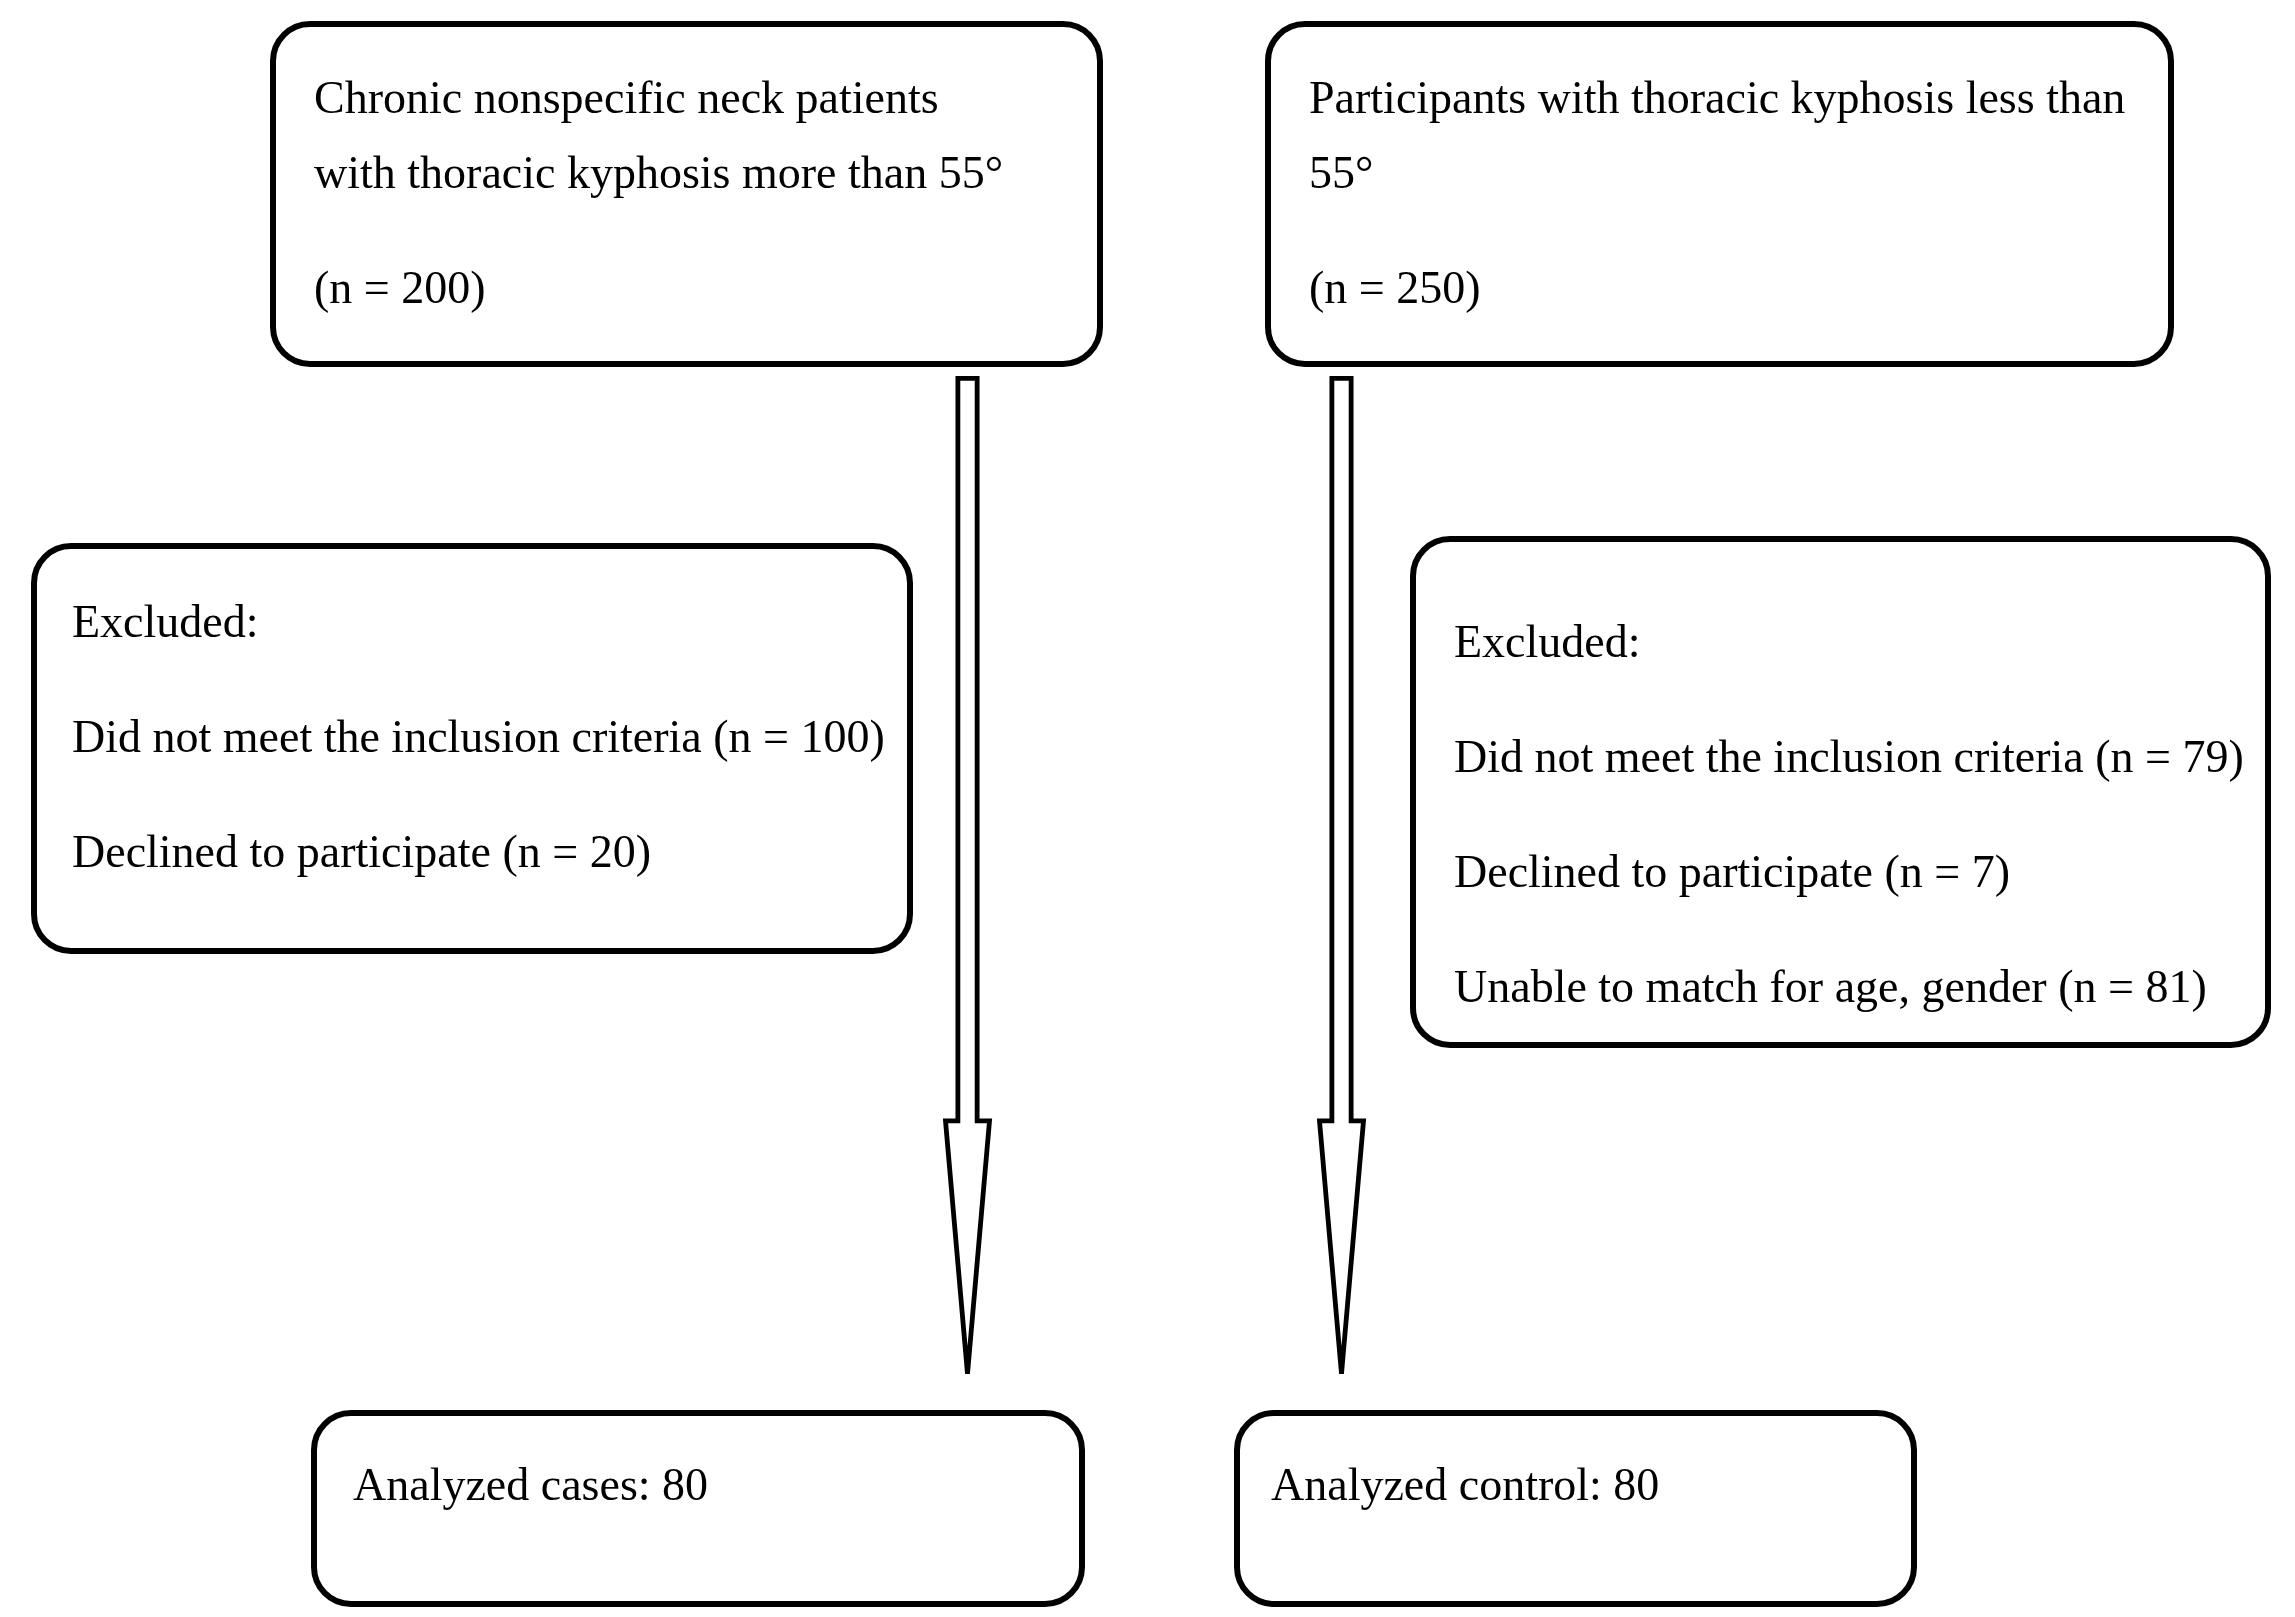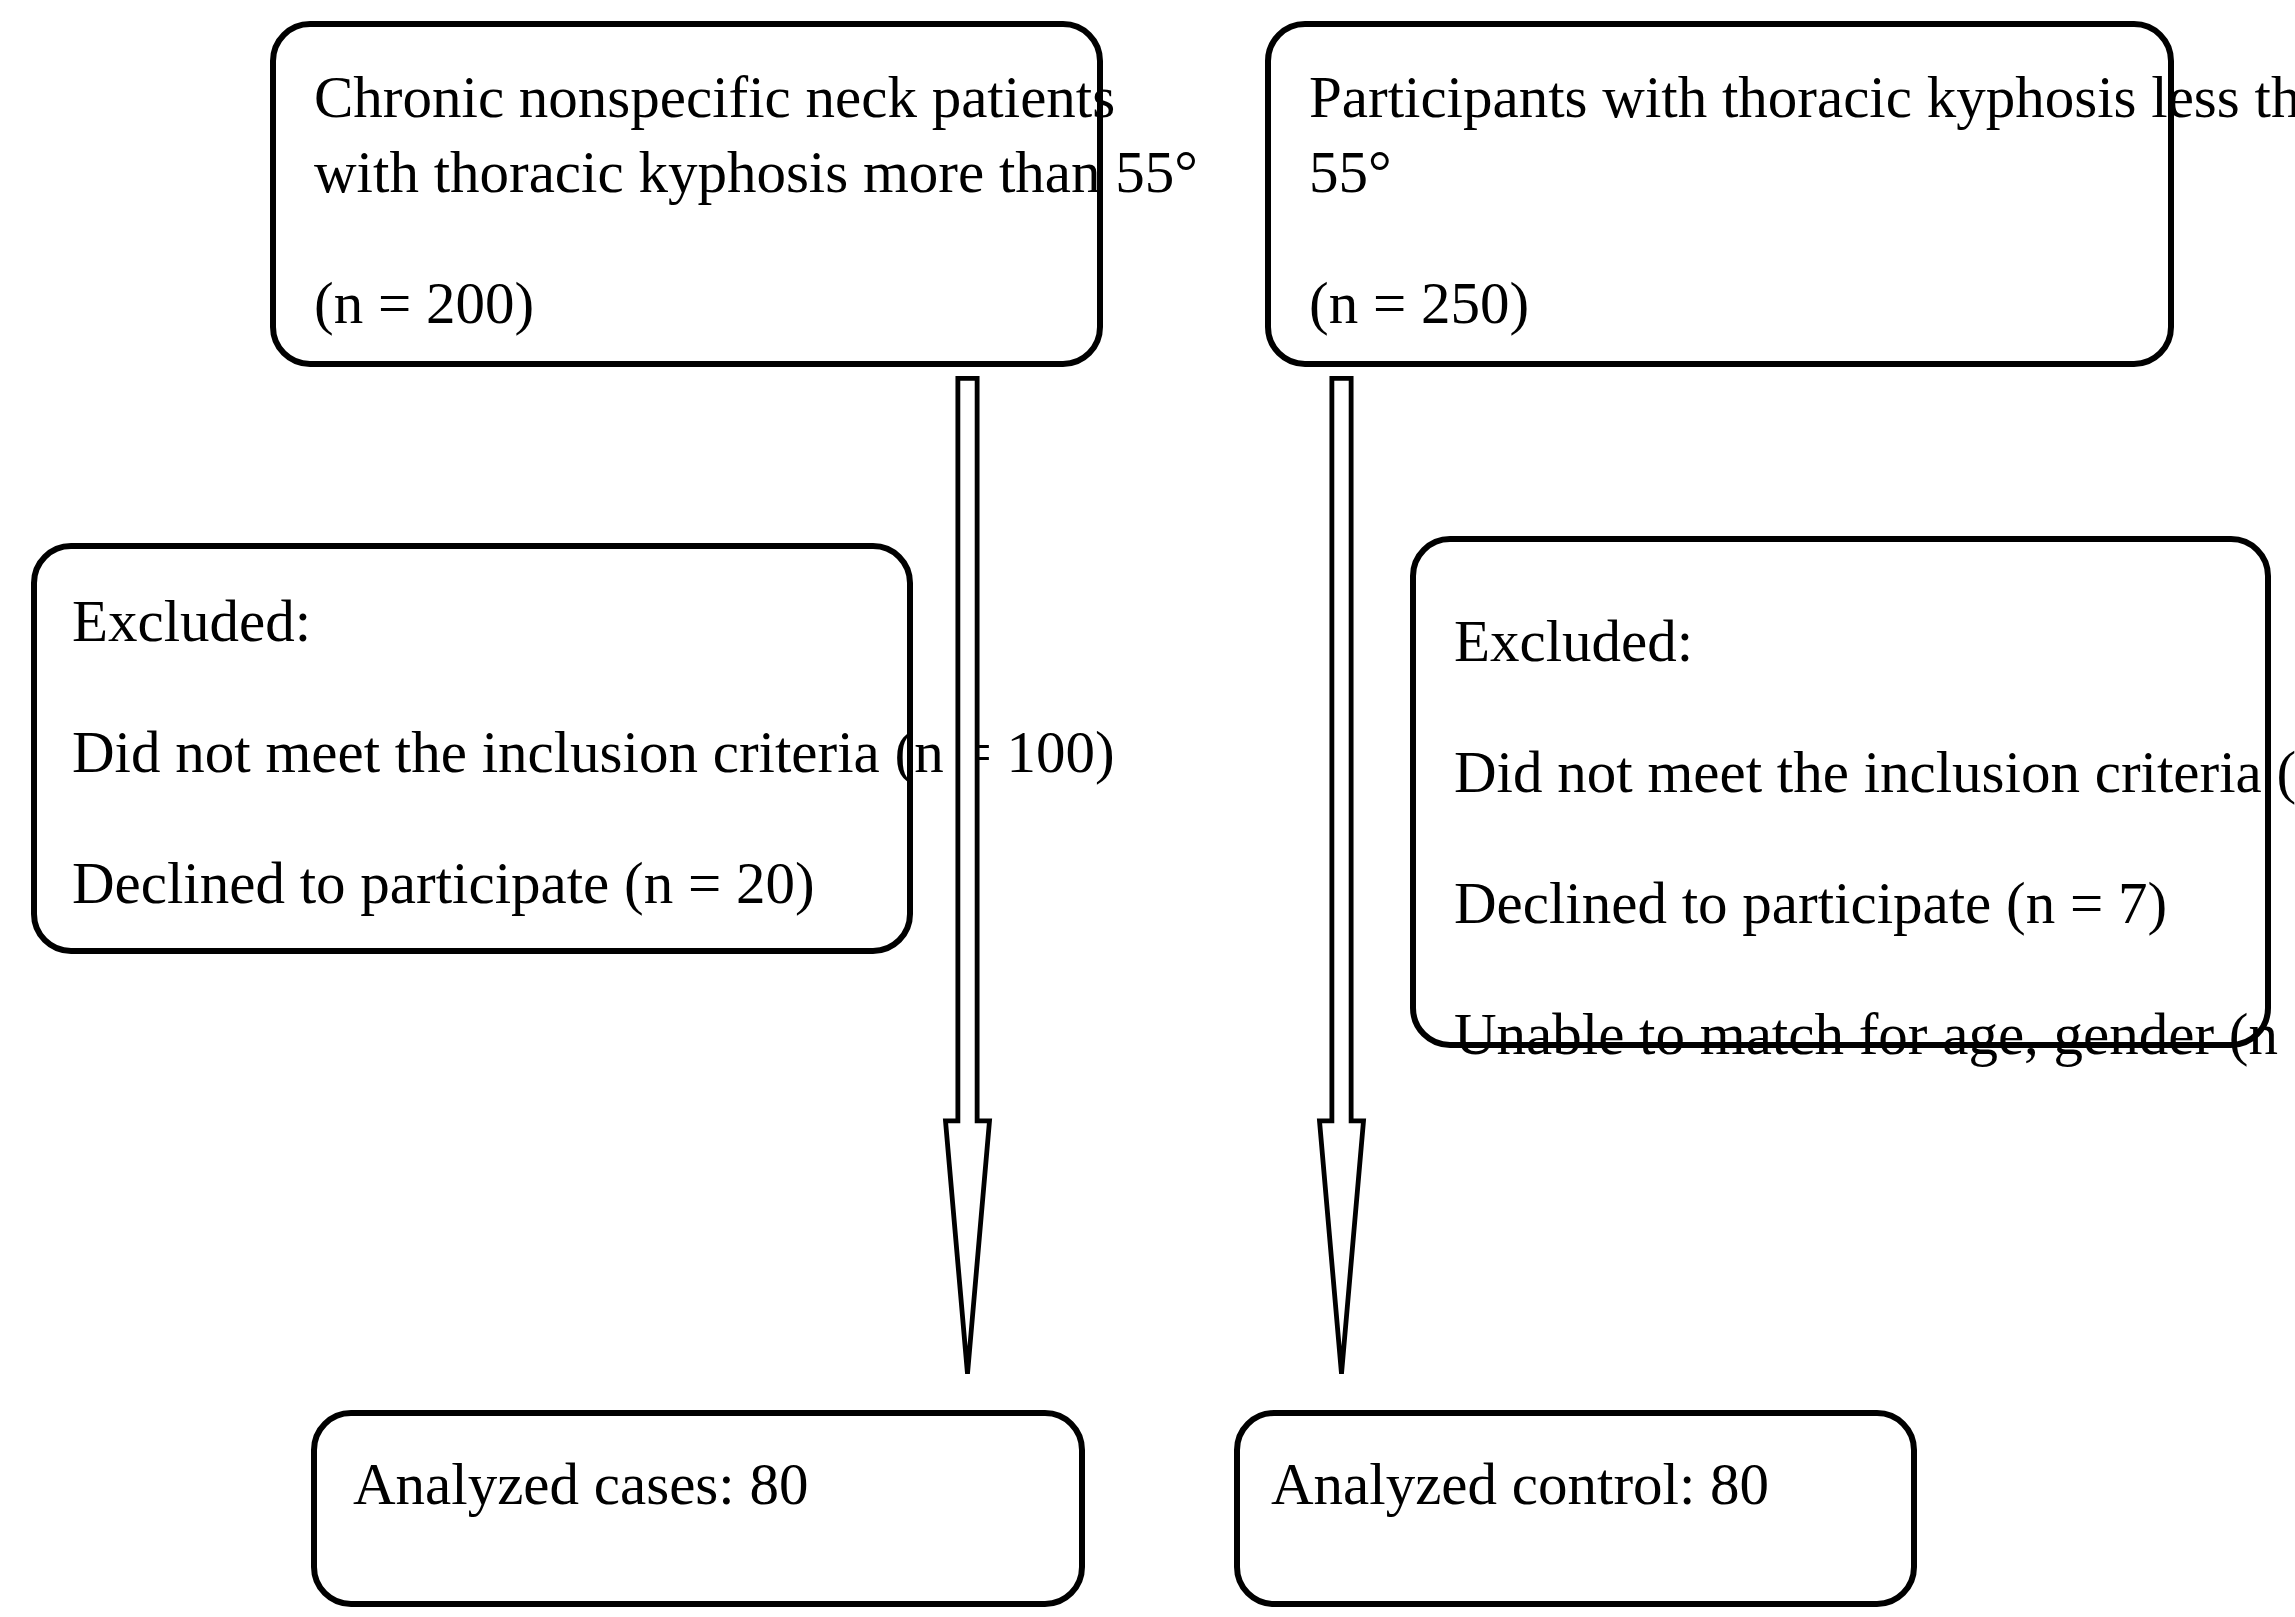--- a/index.html
+++ b/index.html
@@ -11,25 +11,25 @@
     font-family: "Liberation Serif", serif;
     color: #000000;
     overflow: hidden;
   }
   .box {
     position: absolute;
     box-sizing: border-box;
     border: 6.2px solid #000000;
     border-radius: 40px;
     background: #ffffff;
-    font-size: 59px;
+    font-size: 46px;
     line-height: 75px;
   }
   .para { white-space: pre; }
-  .para + .para { margin-top: 56px; }
+  .para + .para { margin-top: 40px; }
 
   #box-top-left   { left: 270px;  top: 21px;   width: 833px; height: 346px; padding: 32.5px 14px 14px 38px; }
   #box-top-right  { left: 1265px; top: 21px;   width: 909px; height: 346px; padding: 32.5px 14px 14px 38px; }
   #box-excl-left  { left: 31px;   top: 543px;  width: 882px; height: 411px; padding: 35px 14px 14px 35px; }
   #box-excl-right { left: 1410px; top: 536px;  width: 861px; height: 512px; padding: 62px 14px 14px 38px; }
   #box-anal-left  { left: 311px;  top: 1410px; width: 774px; height: 197px; padding: 31px 14px 18px 36px; }
   #box-anal-right { left: 1234px; top: 1410px; width: 683px; height: 197px; padding: 31px 14px 14px 31px; }
 
   .arrow { position: absolute; width: 55px; height: 1009px; }
   #arrow-left  { left: 940px; top: 373px; }

